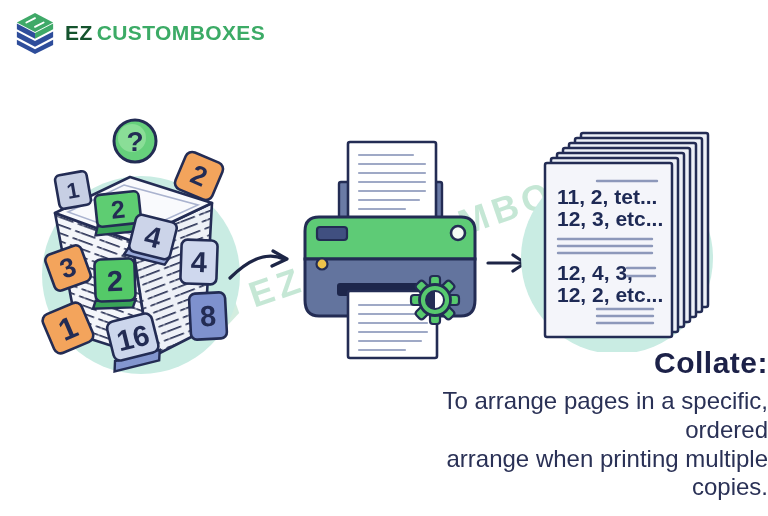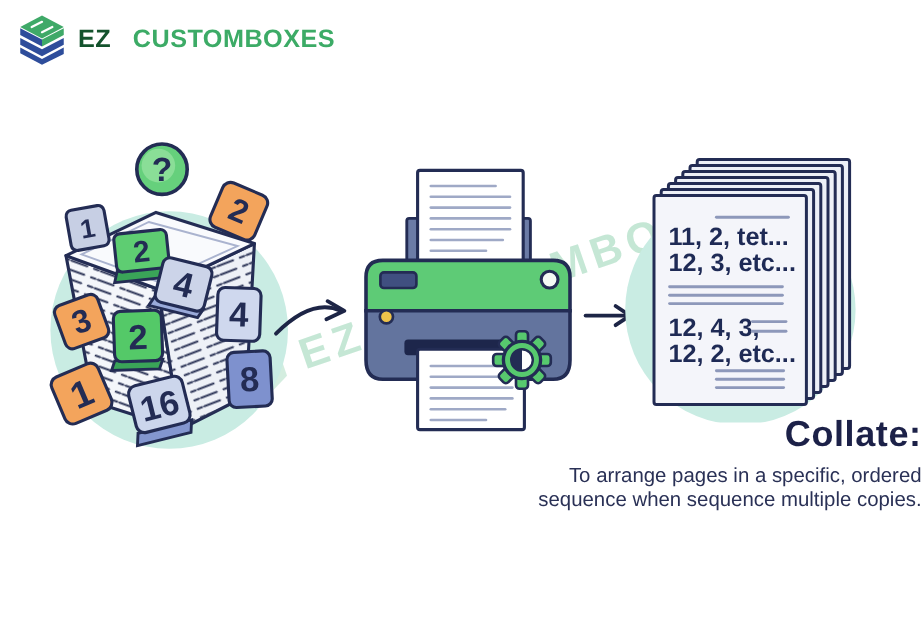--- a/index.html
+++ b/index.html
@@ -3,40 +3,40 @@
 <meta charset="utf-8">
 <style>
   html,body{margin:0;padding:0;background:#fff;}
   .canvas{position:relative;width:768px;height:516px;background:#ffffff;overflow:hidden;
           font-family:"Liberation Sans",sans-serif;}
 
   
   .logo{position:absolute;left:14px;top:10px;display:flex;align-items:center;gap:9px;z-index:3;}
   .logo-text{font-size:21px;font-weight:bold;letter-spacing:.4px;white-space:nowrap;}
   .logo-ez{color:#14532d;}
-  .logo-rest{color:#3cab66;margin-left:18px;}
+  .logo-rest{color:#3cab66;margin-left:4px;}
 
   
   .watermark{position:absolute;left:188px;top:288px;height:60px;display:flex;align-items:center;gap:12px;
              transform:rotate(-19deg);transform-origin:left center;z-index:1;pointer-events:none;}
   .watermark-text{font-size:36px;font-weight:bold;letter-spacing:5px;color:rgba(127,201,162,.45);white-space:nowrap;}
 
   
   .illus{position:absolute;z-index:2;}
   .ink{stroke:#232c54;}
   .tile{stroke:#232c54;stroke-width:2.6;}
   .tnum{font-family:"Liberation Sans",sans-serif;font-weight:bold;fill:#232c54;}
   .pline{stroke:#9fa9c6;stroke-width:2.2;stroke-linecap:round;}
   .seqline{stroke:#8d98ba;stroke-width:2.4;stroke-linecap:round;}
   .pagetext{font-family:"Liberation Sans",sans-serif;font-weight:bold;font-size:21px;fill:#1e2a55;}
 
   
   .defblock{position:absolute;left:436px;top:346px;width:332px;text-align:right;z-index:2;}
   .def-heading{font-size:30px;font-weight:bold;color:#1c2148;letter-spacing:.5px;}
-  .def-body{margin-top:7px;font-size:17px;line-height:1.2;color:#2a3156;}
+  .def-body{margin-top:7px;font-size:24px;line-height:1.2;color:#2a3156;}
 </style>
 </head>
 <body>
 
 <div class="canvas">
 
   <div class="logo">
     <svg width="42" height="46" viewBox="0 0 44 46">
       <path d="M22,2 L41,12 L22,22 L3,12 Z" fill="#3fa968"></path>
       <path d="M13,12 L22,7.5 M22,16.5 L31,12" stroke="#ffffff" stroke-width="2" stroke-linecap="round" fill="none"></path>
@@ -223,17 +223,17 @@
       <line class="seqline" x1="89" y1="197" x2="145" y2="197"></line>
       <line class="seqline" x1="89" y1="204" x2="145" y2="204"></line>
       <line class="seqline" x1="89" y1="211" x2="145" y2="211"></line>
     </g>
   </svg>
 
   <div class="defblock">
     <div class="def-heading">Collate:</div>
     <div class="def-body">
       <div>To arrange pages in a specific, ordered</div>
-      <div>sequence when sequence multiple copies.</div>
+      <div>arrange when printing multiple copies.</div>
     </div>
   </div>
 
 </div>
 
 </body></html>

